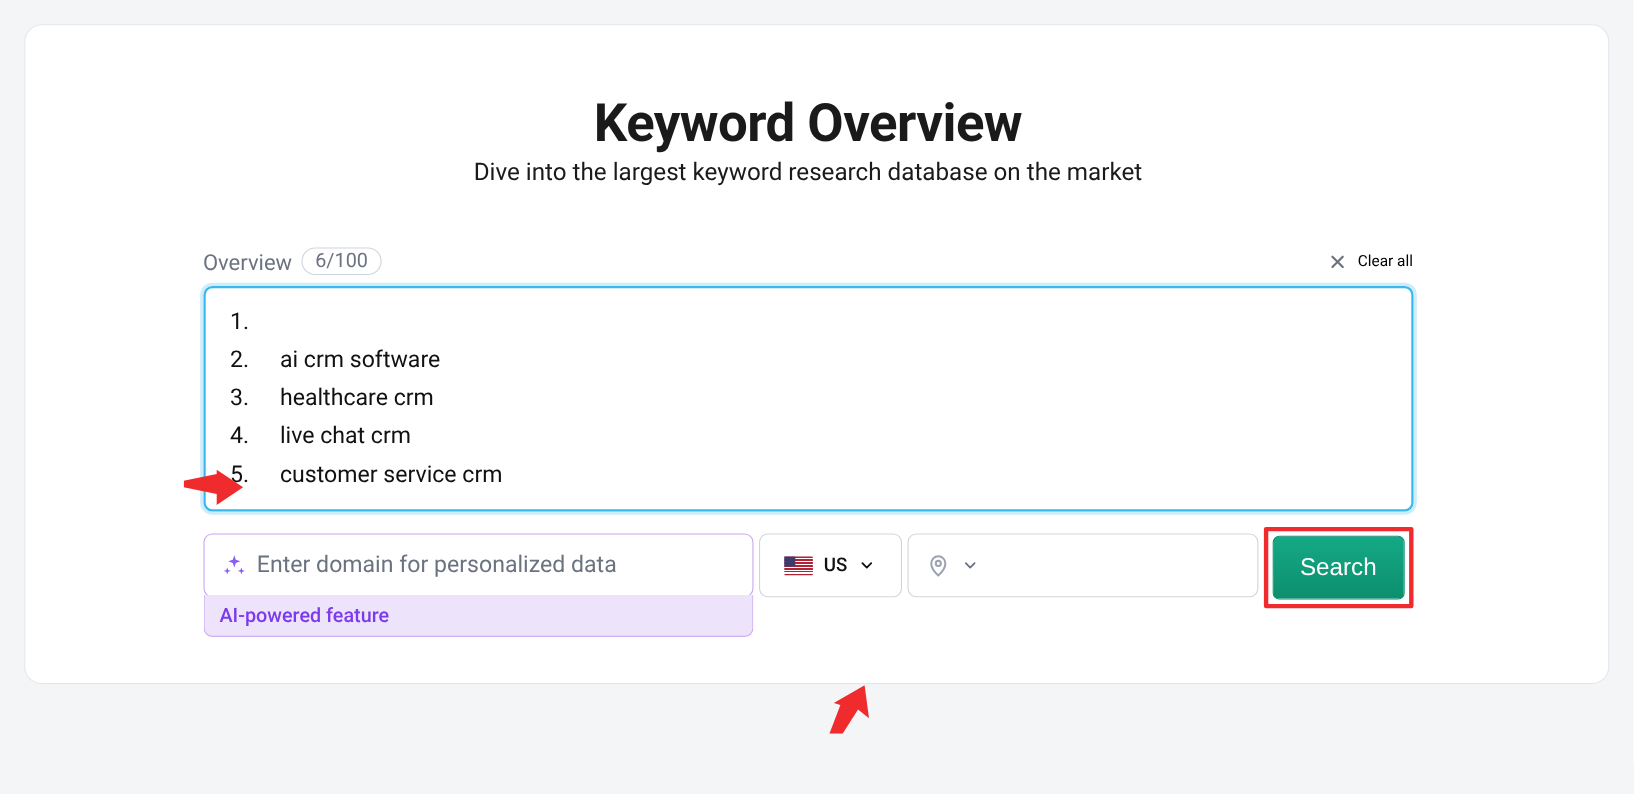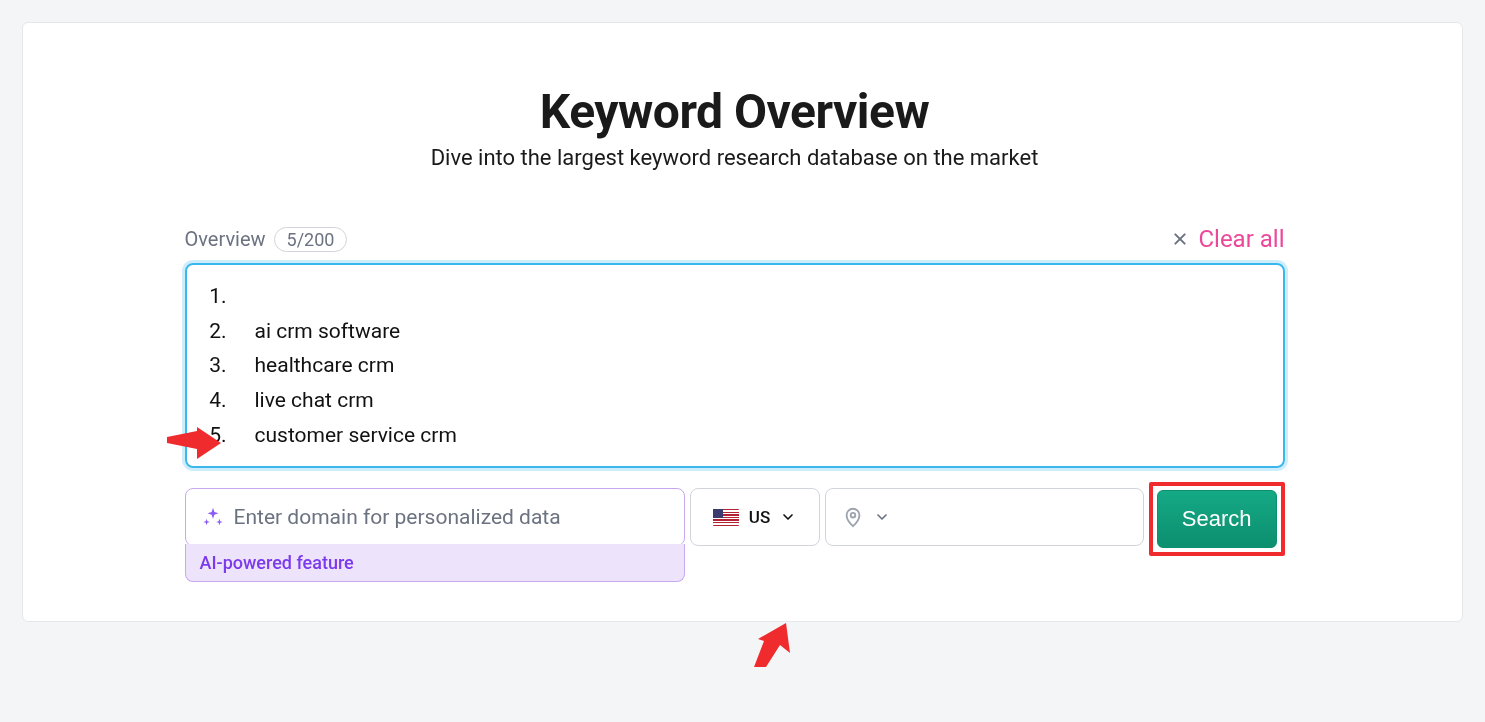--- a/index.html
+++ b/index.html
@@ -10,21 +10,21 @@
     body {
       font-family: -apple-system, BlinkMacSystemFont, "Segoe UI", Roboto, Helvetica, Arial, sans-serif;
       background: #f4f5f7;
       width: 1485px;
       height: 722px;
       padding: 22px;
     }
     .card {
       background: #fff;
       border: 1px solid #e5e7eb;
-      border-radius: 6px;
+      border-radius: 16px;
       width: 100%;
       height: 600px;
       padding: 60px 40px 0 24px;
       position: relative;
     }
     .title {
       font-size: 48px;
       font-weight: 700;
       color: #1a1a1a;
       text-align: center;
@@ -61,22 +61,22 @@
       border: 1px solid #d1d5db;
       border-radius: 999px;
       padding: 1px 12px;
       font-size: 18px;
       color: #6b7280;
     }
     .clear-all {
       display: flex;
       align-items: center;
       gap: 10px;
-      color: #ec4899;
-      font-size: 24px;
+      color: #000000;
+      font-size: 14px;
       cursor: pointer;
     }
     .clear-all svg { width: 16px; height: 16px; }
     .textarea-box {
       width: 100%;
       border: 2px solid #3ab8ee;
       border-radius: 8px;
       box-shadow: 0 0 0 3px rgba(58,184,238,0.25);
       padding: 14px 18px 14px 18px;
       min-height: 200px;
@@ -209,21 +209,21 @@
   <h1 class="title">Keyword Overview</h1>
   <p class="subtitle">
     <span>Dive into the largest keyword research database on the market</span><br>
   </p>
 
   <div class="controls">
 
     <div class="header-row">
       <div class="kw-label-wrap">
         <span>Overview</span>
-        <span class="pill">5/200</span>
+        <span class="pill">6/100</span>
       </div>
       <div class="clear-all">
         <svg viewBox="0 0 24 24" fill="none" stroke="#6b7280" stroke-width="3" stroke-linecap="round">
             <line x1="5" y1="5" x2="19" y2="19"></line>
             <line x1="19" y1="5" x2="5" y2="19"></line>
           </svg>
         <span>Clear all</span>
       </div>
     </div>
 

